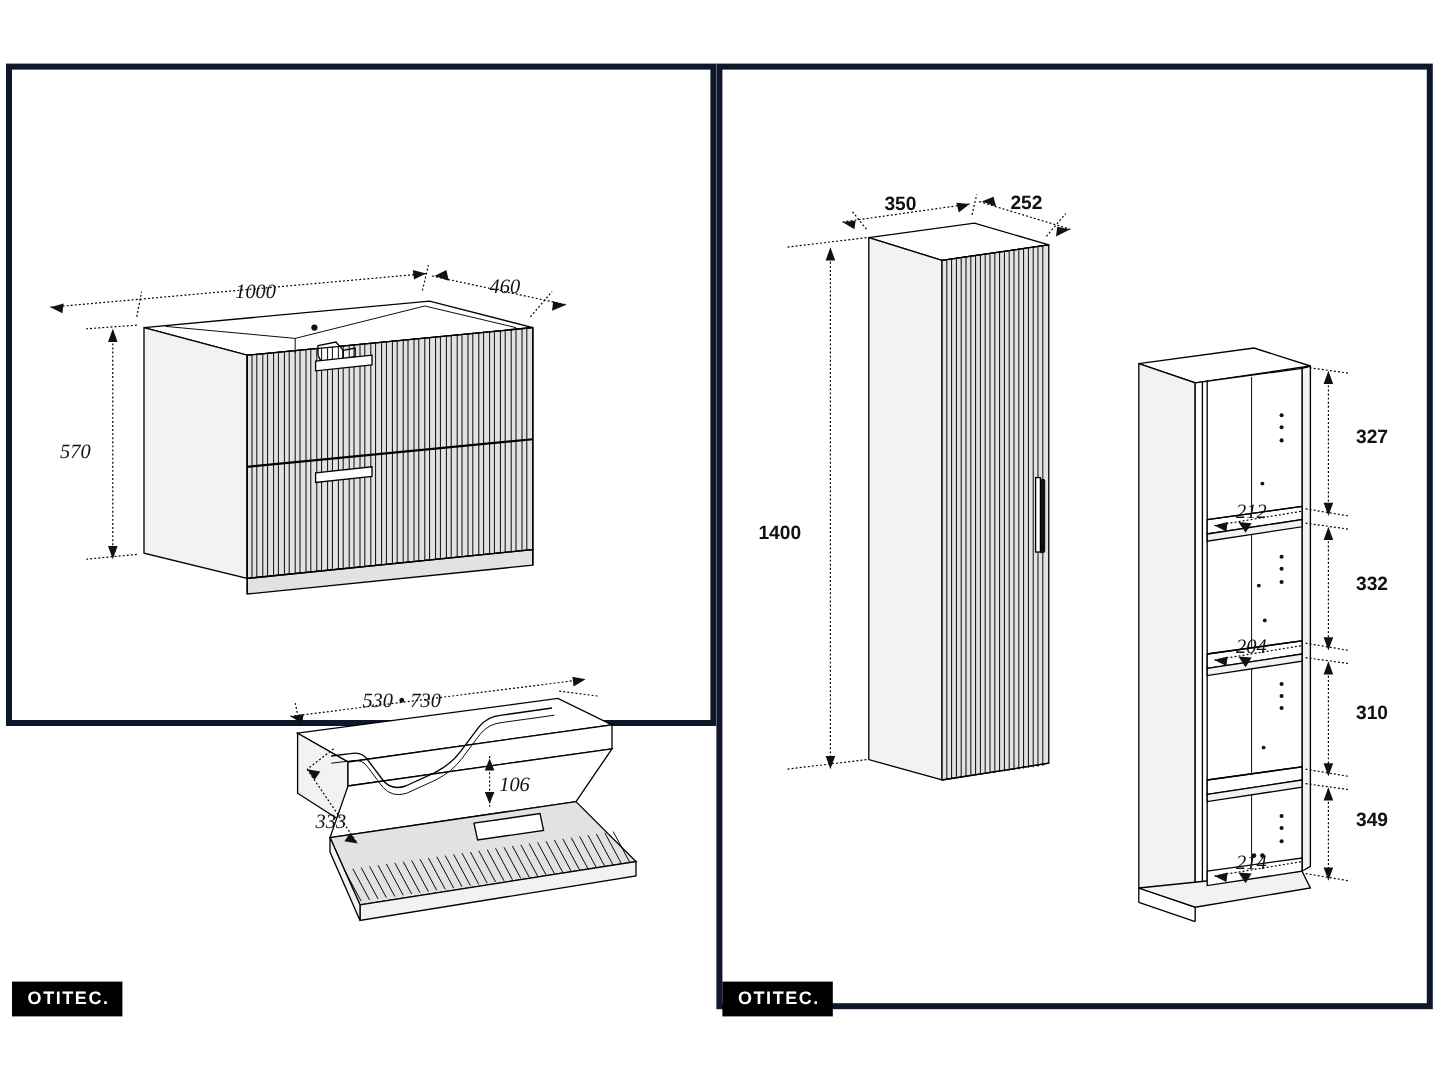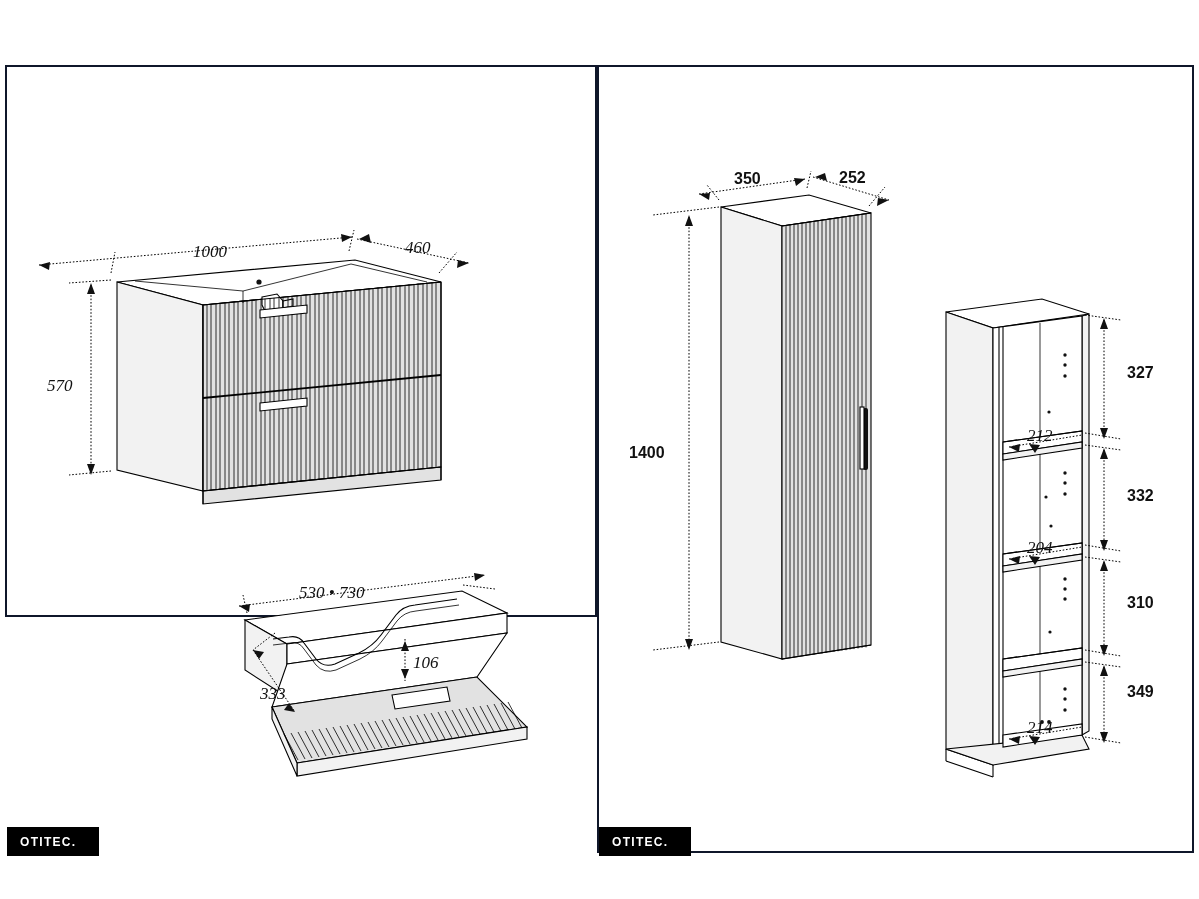--- a/index.html
+++ b/index.html
@@ -1,23 +1,23 @@
 <!DOCTYPE html>
 <html><head>
 <meta charset="utf-8">
 <style>
   html,body{margin:0;padding:0;background:#ffffff;}
   body{width:1199px;height:899px;font-family:"Liberation Sans",sans-serif;overflow:hidden;}
   .sheet{position:relative;width:1199px;height:899px;background:#ffffff;}
-  .panel{position:absolute;background:#ffffff;box-sizing:border-box;border:2px solid #0f172a;margin-top:12px;}
+  .panel{position:absolute;background:#ffffff;box-sizing:border-box;border:5px solid #0f172a;}
   #panel-left{left:5px;top:53px;width:592px;height:552px;}
   #panel-right{left:597px;top:53px;width:597px;height:788px;}
   .logo-band{position:absolute;background:#000000;display:flex;align-items:center;
              box-sizing:border-box;padding-left:13px;}
-  .logo-band span{color:#ffffff;font-size:12px;font-weight:bold;letter-spacing:1.3px;
+  .logo-band span{color:#ffffff;font-size:15px;font-weight:bold;letter-spacing:1.3px;
                   font-family:"Liberation Sans",sans-serif;}
   #logo-left{left:0px;top:760px;width:92px;height:29px;}
   #logo-right{left:0px;top:760px;width:92px;height:29px;}
   svg{display:block;position:absolute;left:0;top:0;overflow:visible;}
   .dimtxt{font-family:"Liberation Serif",serif;font-style:italic;font-size:17px;fill:#111111;}
   .dimtxt-r{font-family:"Liberation Sans",sans-serif;font-size:16px;fill:#111111;font-weight:600;}
   .ln{stroke:#000000;fill:none;stroke-width:1.1;}
   .ln-t{stroke:#000000;fill:none;stroke-width:0.8;}
   .ln-h{stroke:#000000;fill:none;stroke-width:1.8;}
   .dim{stroke:#000000;fill:none;stroke-width:1;stroke-dasharray:1.6 1.8;}

